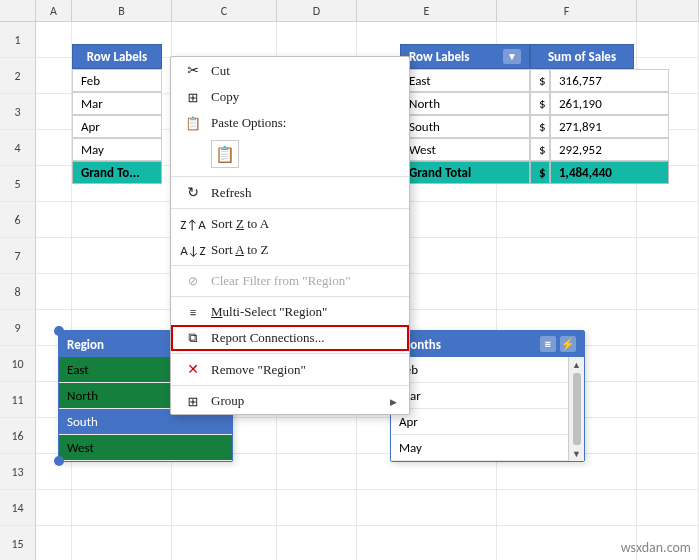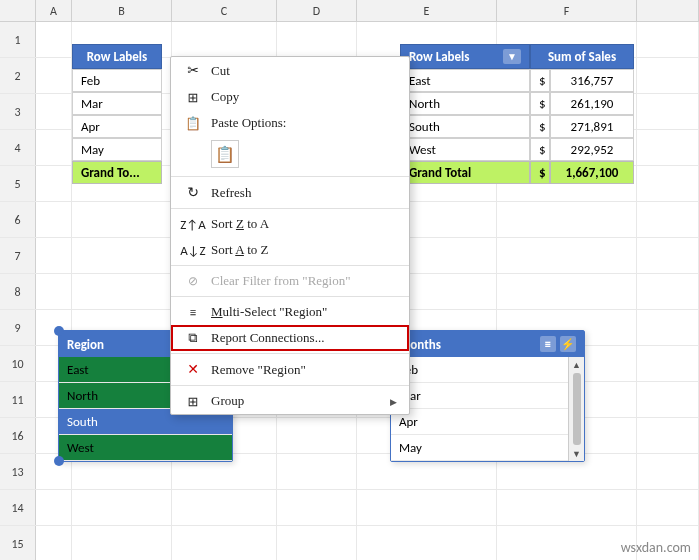--- a/index.html
+++ b/index.html
@@ -121,33 +121,33 @@
       background: #fff;
     }
     .pivot-grand-row {
       display: flex;
     }
     .pivot-grand-cell {
       border: 1px solid #bbb;
       padding: 3px 8px;
       font-size: 13px;
       font-weight: bold;
-      background: #bef264;
+      background: #14b8a6;
     }
 
     
     .pivot2 {
       position: absolute;
       top: 44px;
       left: 400px;
       width: 280px;
     }
     .pivot2-label { width: 130px; }
     .pivot2-cur { width: 20px; text-align: center; }
-    .pivot2-value { width: 84px; text-align: center; }
+    .pivot2-value { width: 119px; text-align: left; }
 
     
     .slicer1 {
       position: absolute;
       top: 330px;
       left: 58px;
       width: 175px;
       border: 1.5px solid #4472c4;
       border-radius: 2px;
       background: #15803d;
@@ -496,21 +496,21 @@
 
     <div class="pivot-row">
       <div class="pivot-data-cell pivot2-label">West</div>
       <div class="pivot-data-cell pivot2-cur">$</div>
       <div class="pivot-data-cell pivot2-value">292,952</div>
     </div>
 
     <div class="pivot-grand-row">
       <div class="pivot-grand-cell pivot2-label">Grand Total</div>
       <div class="pivot-grand-cell pivot2-cur">$</div>
-      <div class="pivot-grand-cell pivot2-value">1,667,100</div>
+      <div class="pivot-grand-cell pivot2-value">1,484,440</div>
     </div>
   </div>
 
   <div class="slicer1">
 
     <div class="slicer-handle" style="top:-5px;left:-5px;"></div>
     <div class="slicer-handle" style="bottom:-5px;left:-5px;"></div>
     <div class="slicer-header">
       <span>Region</span>
       <div class="slicer-header-icons">

